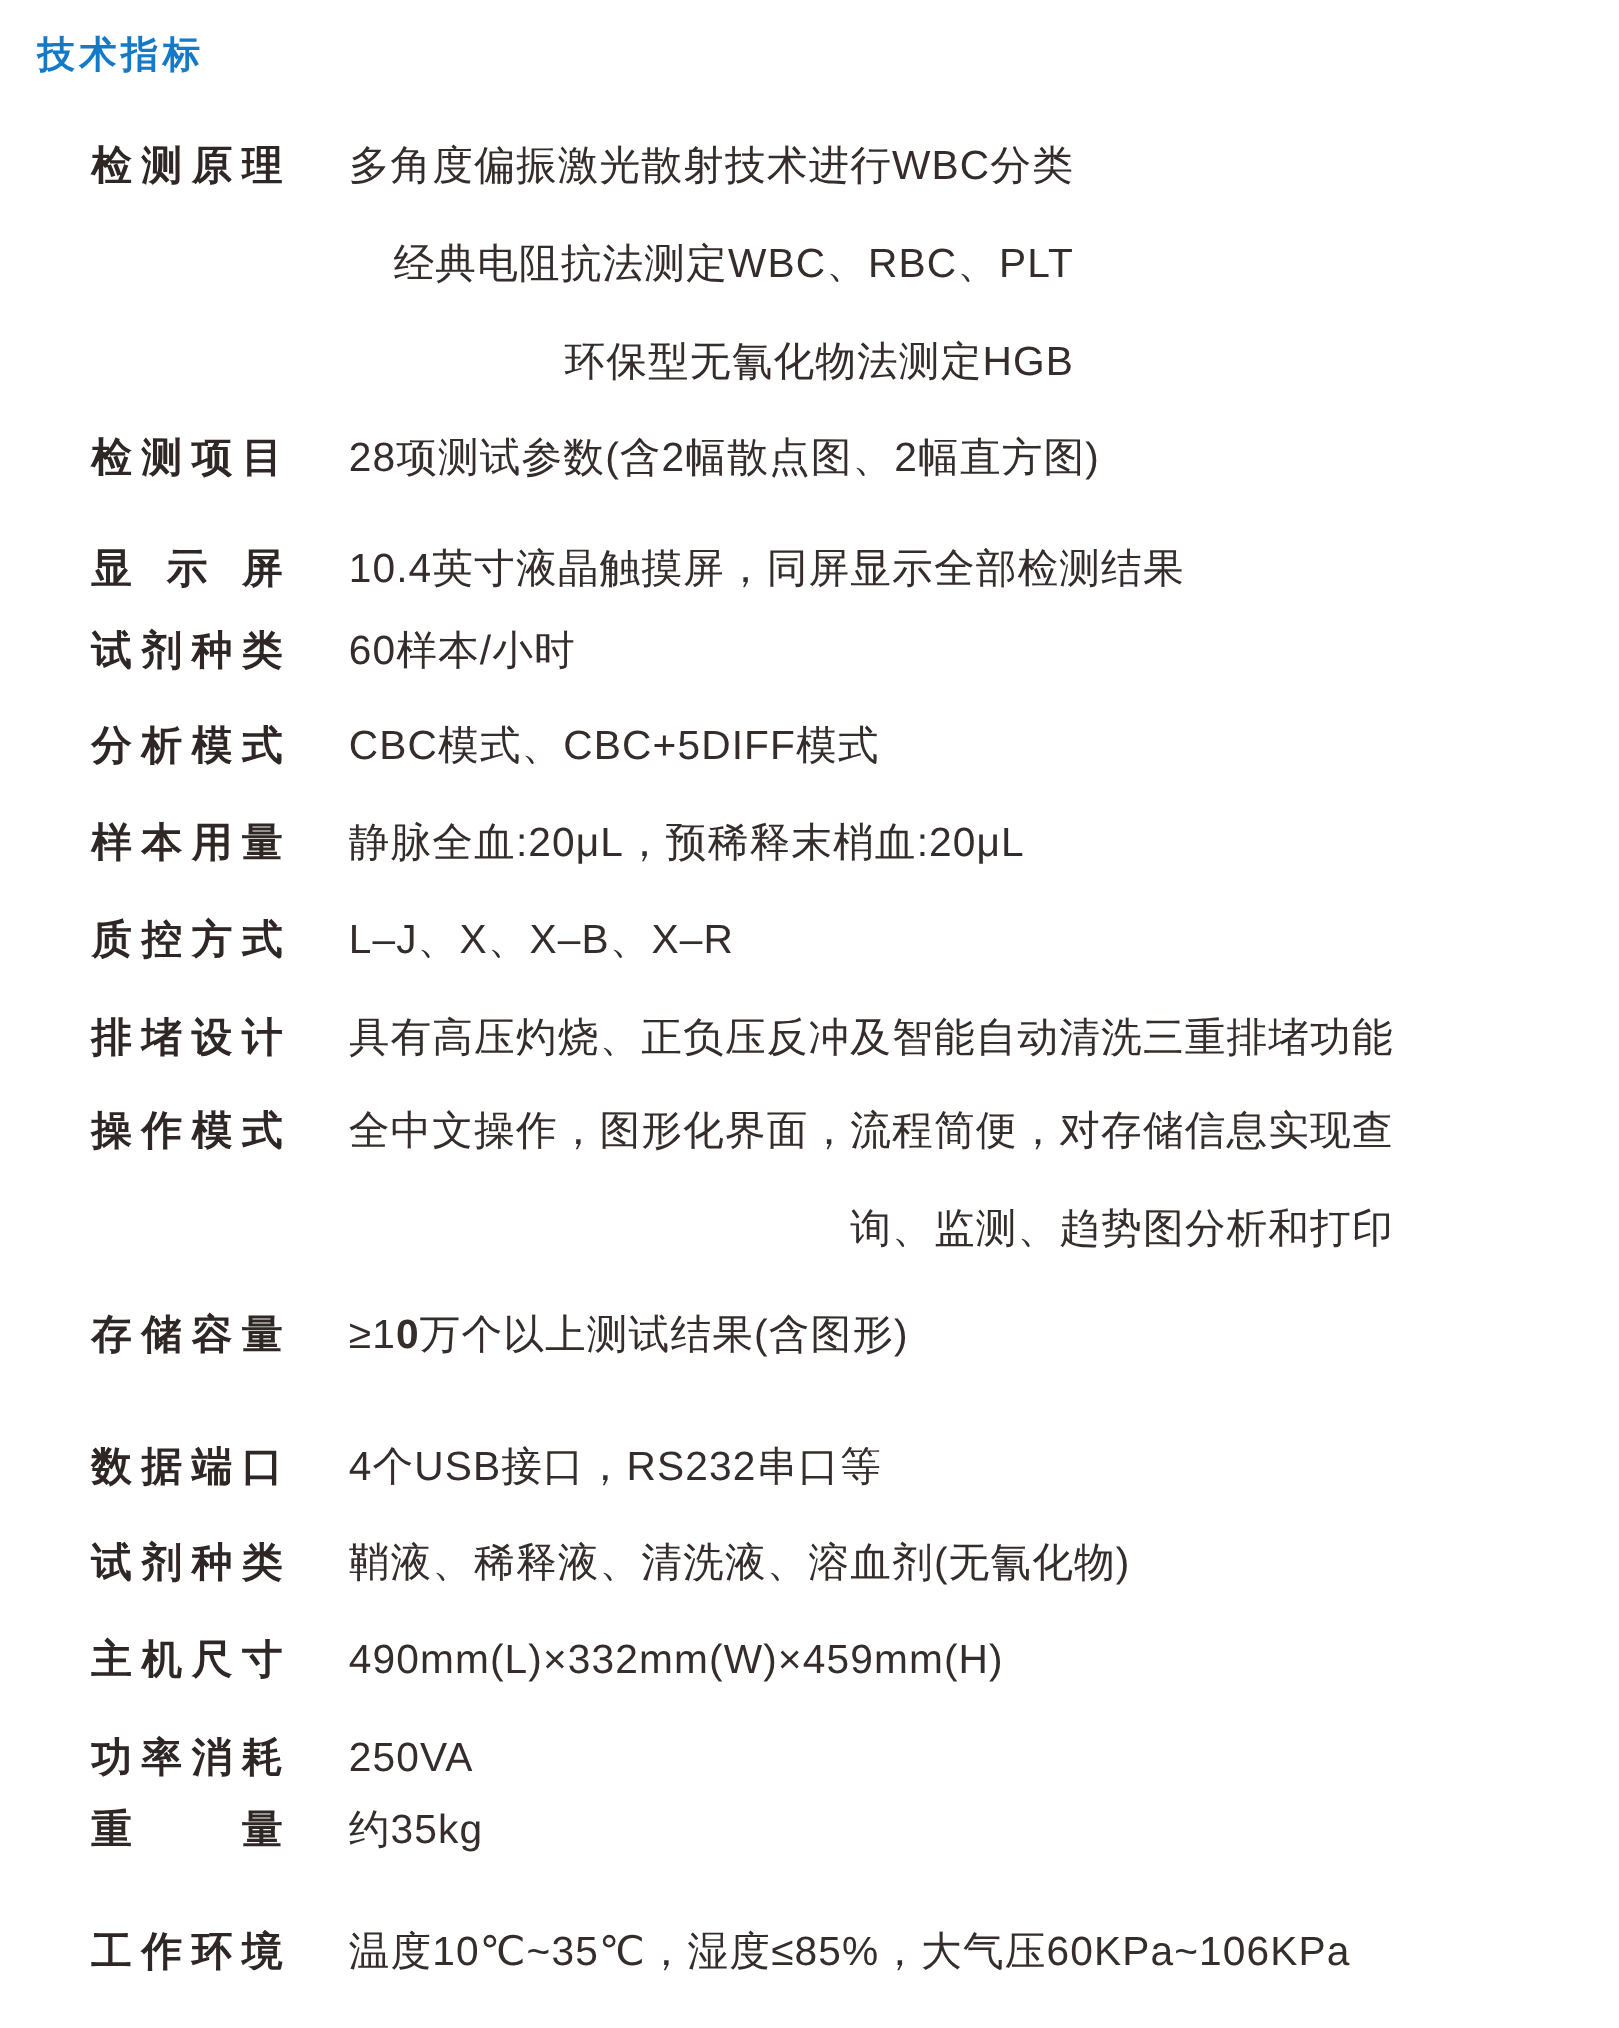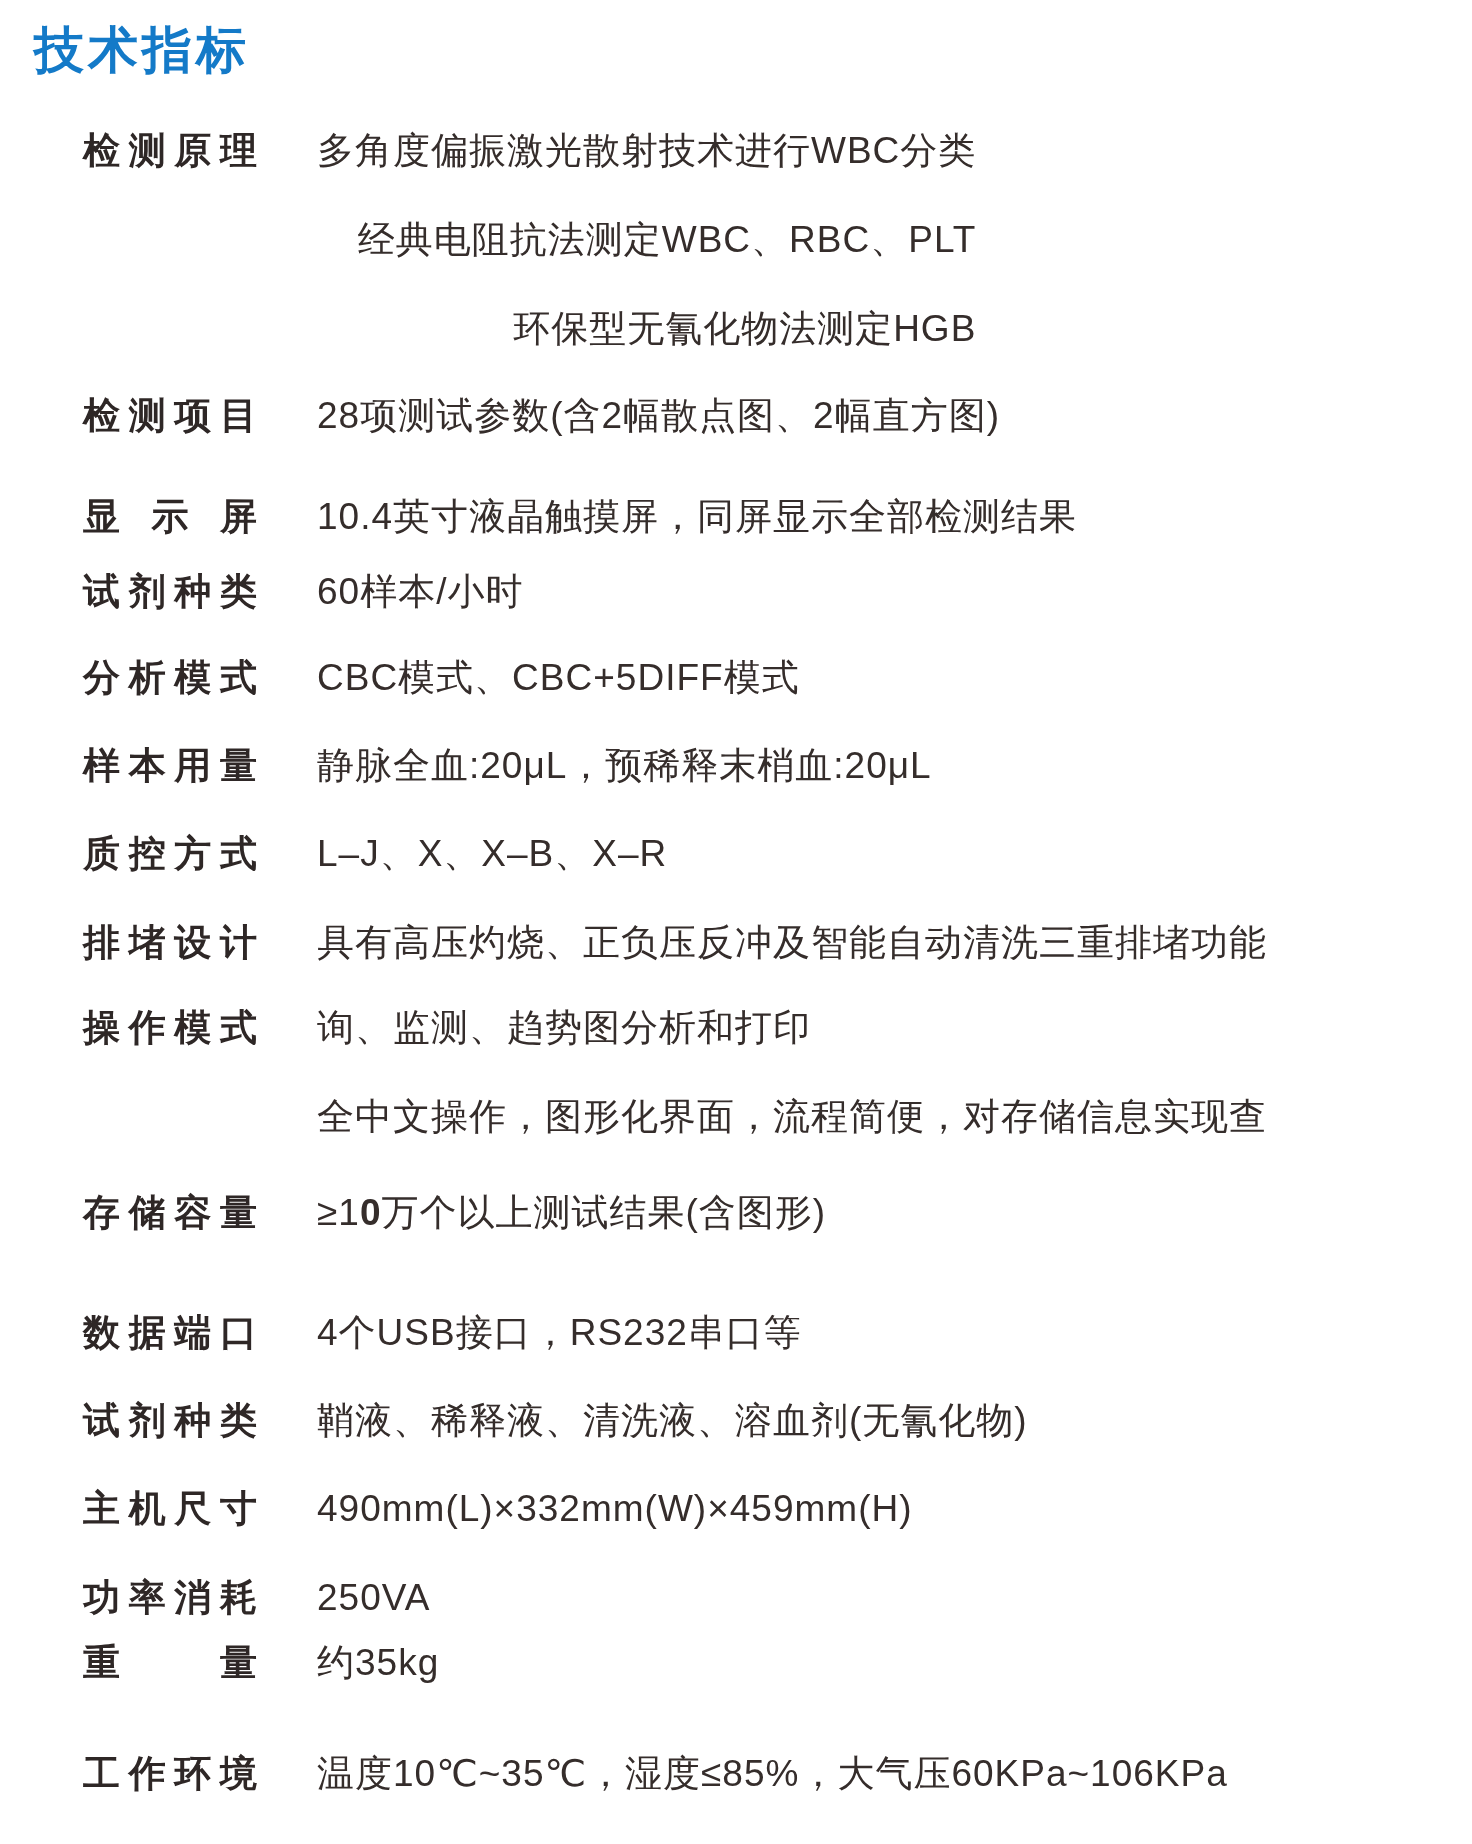--- a/index.html
+++ b/index.html
@@ -12,21 +12,21 @@
     width: 1472px;
     height: 1844px;
     background: #ffffff;
     font-family: "Liberation Sans", "DejaVu Sans", sans-serif;
     overflow: hidden;
   }
   .doc-title {
     position: absolute;
     left: 34px;
     top: 22px;
-    font-size: 50px;
+    font-size: 34px;
     line-height: 56px;
     font-weight: 700;
     letter-spacing: 4px;
     color: #147AC8;
     white-space: nowrap;
   }
   .spec-row {
     position: absolute;
     left: 83px;
     display: flex;
@@ -117,22 +117,22 @@
   <div class="spec-row" style="top:920px">
     <div class="spec-label">排堵设计</div>
     <div class="spec-value">
       <div class="vline">具有高压灼烧、正负压反冲及智能自动清洗三重排堵功能</div>
     </div>
   </div>
 
   <div class="spec-row" style="top:1005px">
     <div class="spec-label">操作模式</div>
     <div class="spec-value">
+      <div class="vline">全中文操作，图形化界面，流程简便，对存储信息实现查</div>
       <div class="vline">询、监测、趋势图分析和打印</div>
-      <div class="vline">全中文操作，图形化界面，流程简便，对存储信息实现查</div>
     </div>
   </div>
 
   <div class="spec-row" style="top:1190px">
     <div class="spec-label">存储容量</div>
     <div class="spec-value">
       <div class="vline"><span>≥1</span><span class="bold-digit">0</span><span>万个以上测试结果(含图形)</span></div>
     </div>
   </div>
 

